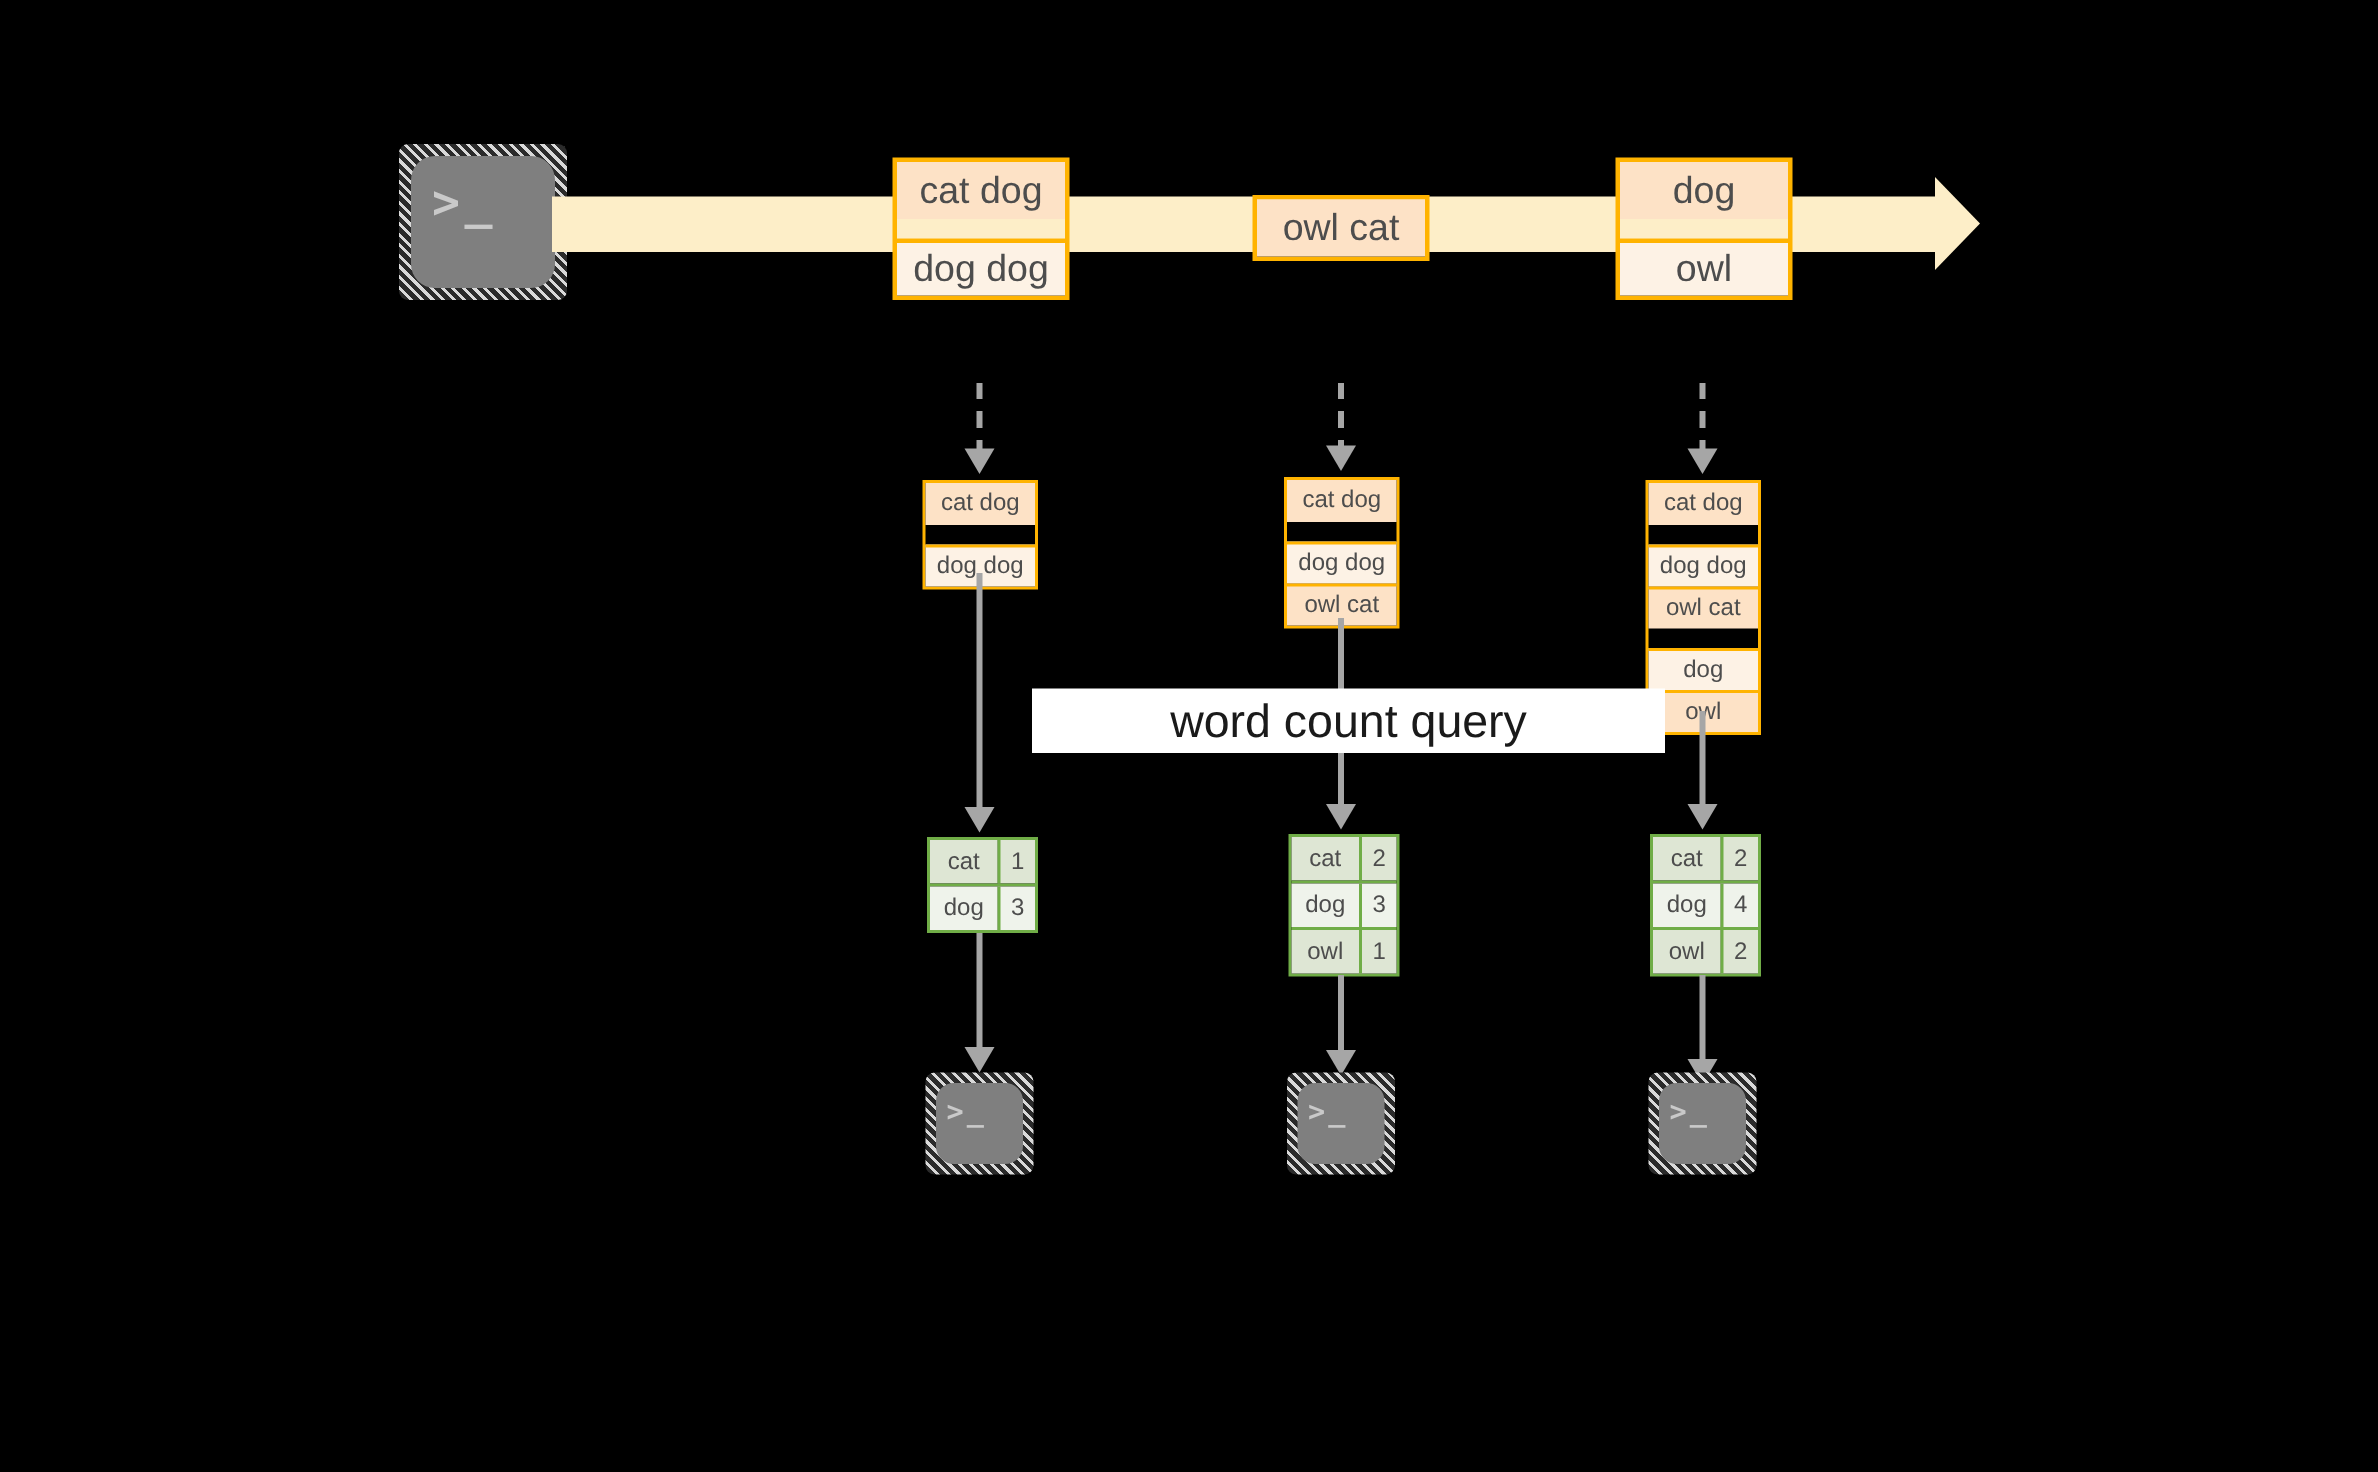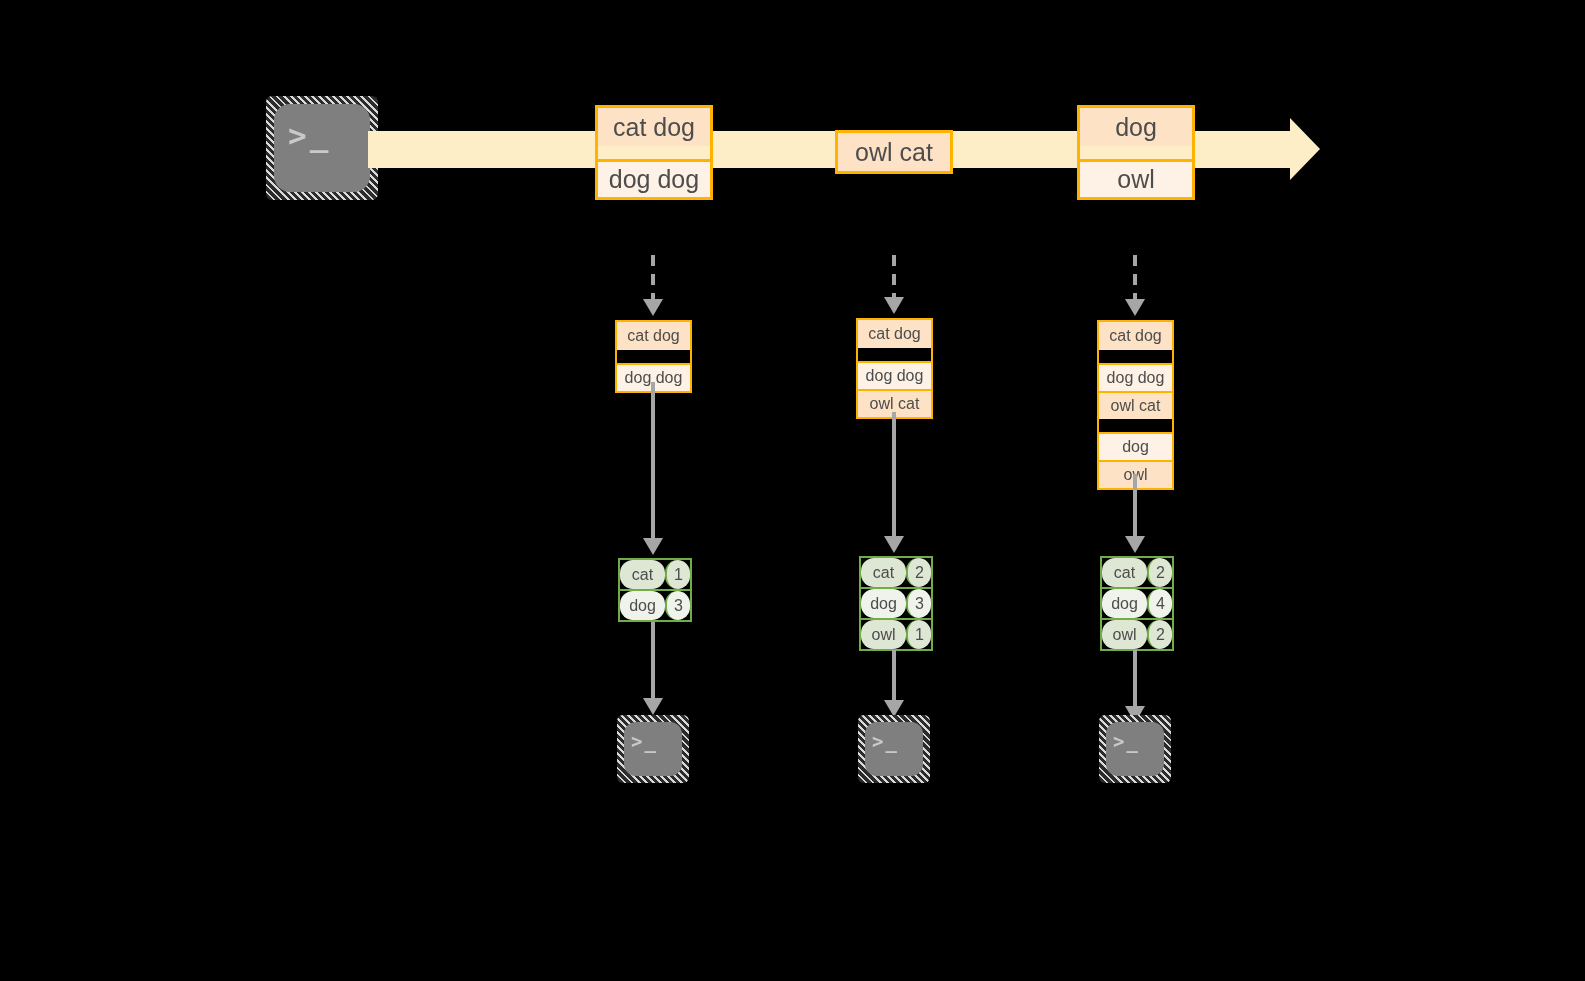--- a/index.html
+++ b/index.html
@@ -39,21 +39,21 @@
   .msg.sm .cell{height:28px;font-size:16px;}
   .msg.sm .cell + .cell{border-top:2px solid #ffb300;}
   .msg.sm{border-width:2px;}
 
   
   .res{position:absolute;box-sizing:border-box;border:2px solid #70ad47;
        display:flex;flex-direction:column;}
   .res .row{display:flex;height:29px;}
   .res .row + .row{border-top:2px solid #70ad47;}
   .res .k,.res .v{box-sizing:border-box;display:flex;align-items:center;
-       color:#4d4d4d;font-size:16px;white-space:nowrap;border-radius:13px;}
+       color:#4d4d4d;font-size:16px;white-space:nowrap;}
   .res .k{width:45px;justify-content:center;}
   .res .v{width:25px;justify-content:center;border-left:2px solid #70ad47;}
   .res .row.dark .k,.res .row.dark .v{background:#dee6d4;}
   .res .row.light .k,.res .row.light .v{background:#eff3eb;}
 
   
   .vshaft{position:absolute;width:4px;background:#a6a6a6;}
   .vshaft.dashed{background:repeating-linear-gradient(
       to bottom,#a6a6a6 0 11px,transparent 11px 19px);}
   .vhead{position:absolute;width:0;height:0;
@@ -190,14 +190,17 @@
 
   <div class="vshaft" style="left:1133px;top:650px;height:58px;"></div>
   <div class="vhead" style="left:1125px;top:706px;"></div>
 
   <div class="term small" style="left:1099px;top:715px;width:72px;height:68px;">
     <div class="hatch"></div>
     <div class="face"></div>
     <div class="glyph">&gt;_</div>
   </div>
 
+  <div class="qlabel" style="left:688px;top:459px;width:422px;height:43px;font-size:31px;">
+    <span>word count query</span>
+  </div>
 
 </div>
 
 </body></html>

